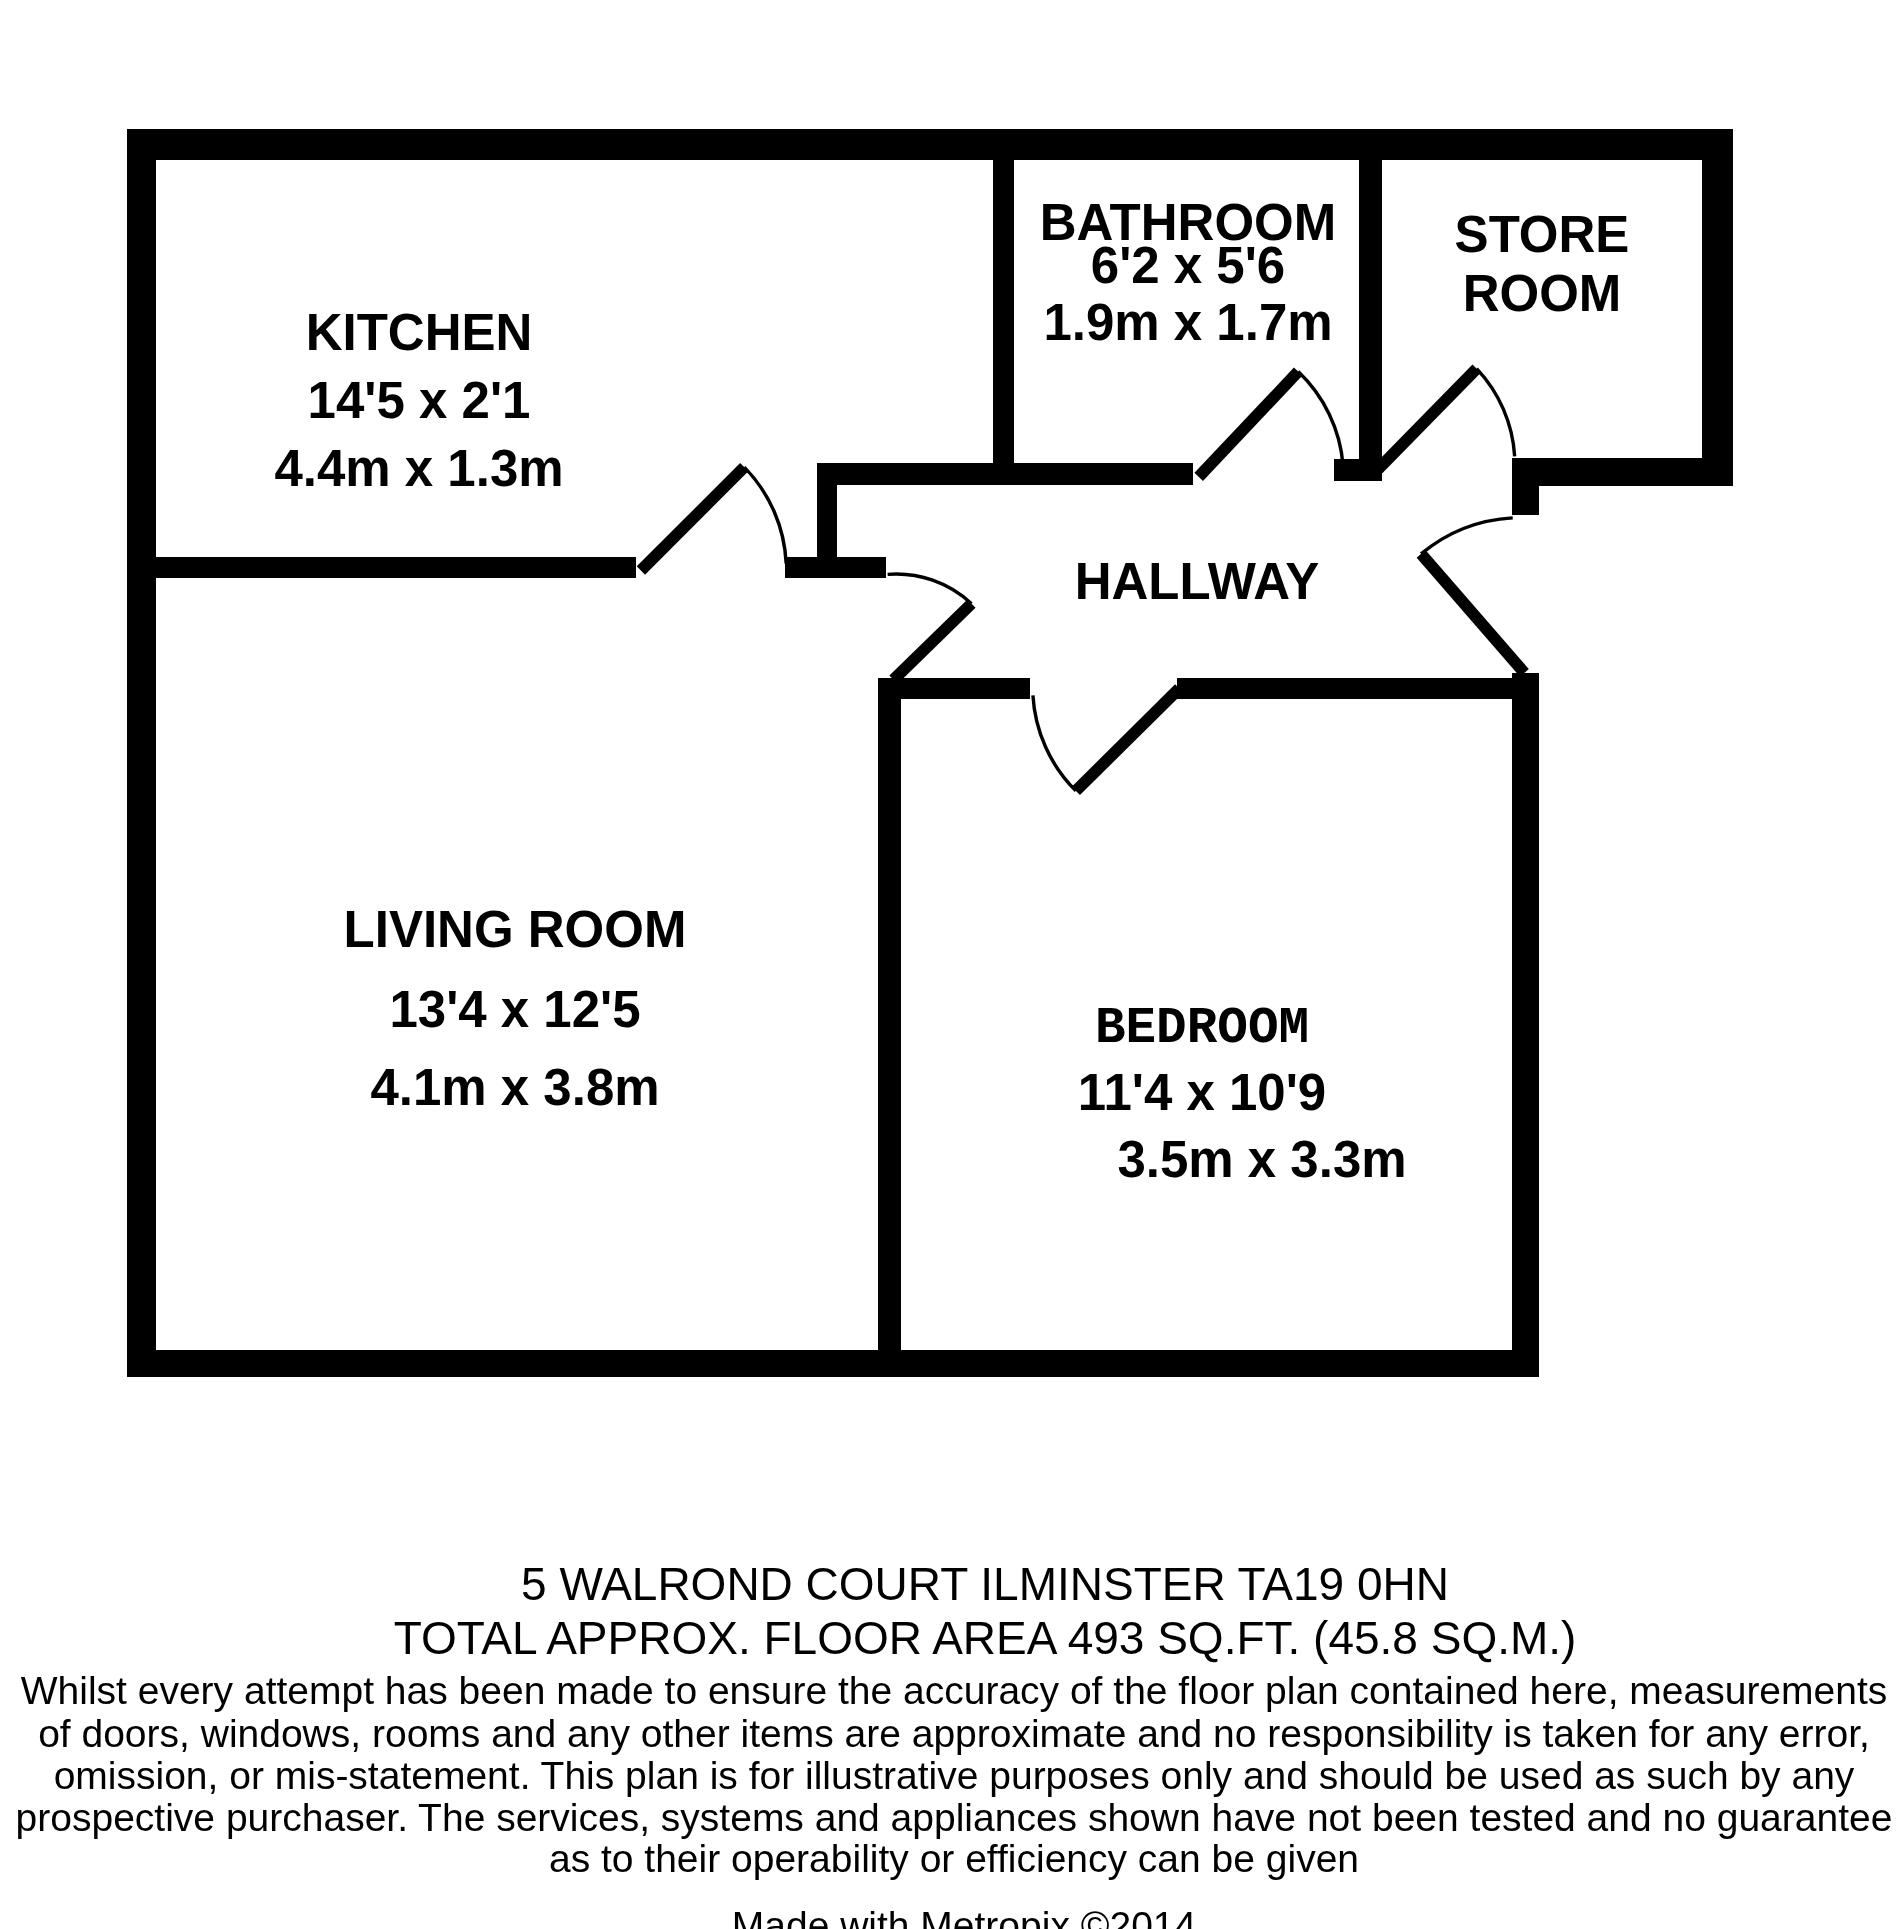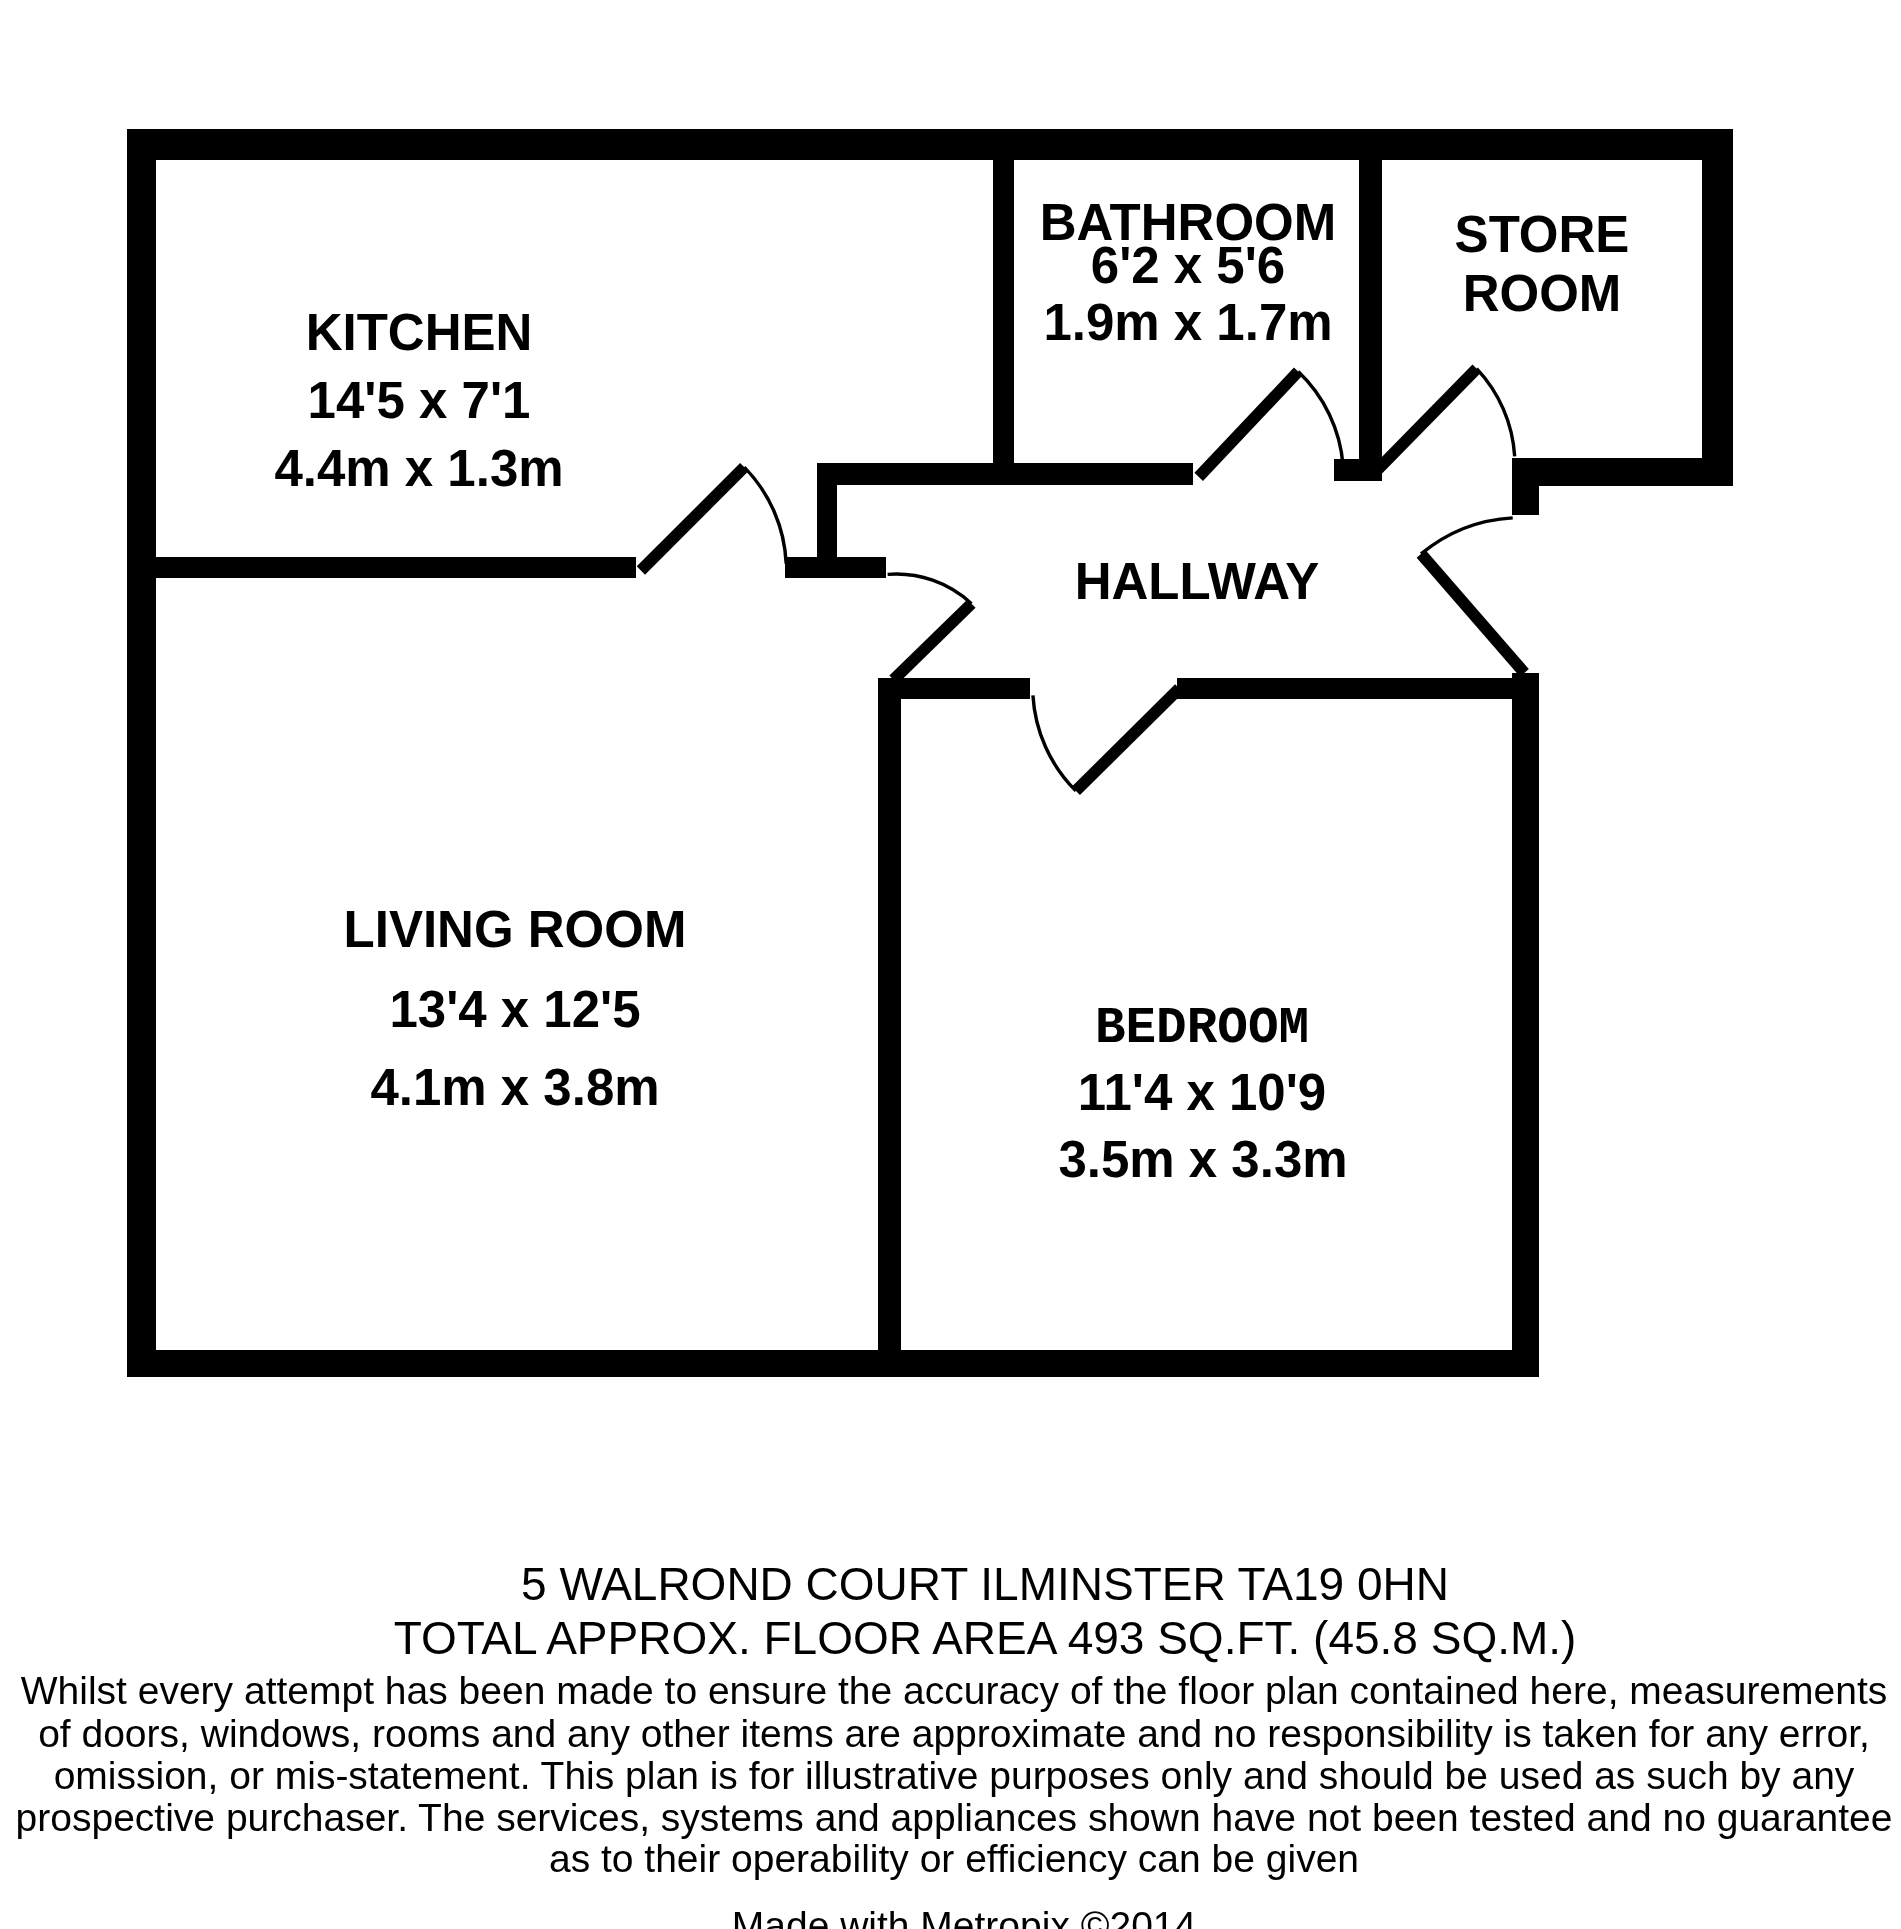--- a/index.html
+++ b/index.html
@@ -81,39 +81,39 @@
       <path d="M 763 479 A 151 151 0 0 1 806 578"></path>
       <path d="M 910 589 A 113 113 0 0 1 996 619"></path>
       <path d="M 1331 381 A 149 149 0 0 1 1377 477"></path>
       <path d="M 1514 378 A 144 144 0 0 1 1553 468"></path>
       <path d="M 1551 531 A 161 161 0 0 0 1457 568"></path>
       <path d="M 1059 713 A 151 151 0 0 0 1103 811"></path>
     </g>
   </svg>
 
   <div class="room-label" style="left:419px;  top:332px;">KITCHEN</div>
-  <div class="room-label" style="left:419px;  top:400px;">14'5 x 7'1</div>
+  <div class="room-label" style="left:419px;  top:400px;">14'5 x 2'1</div>
   <div class="room-label" style="left:419px;  top:468px;">4.4m x 1.3m</div>
 
   <div class="room-label" style="left:1188px; top:222px;">BATHROOM</div>
   <div class="room-label" style="left:1188px; top:265px;">6'2 x 5'6</div>
   <div class="room-label" style="left:1188px; top:322px;">1.9m x 1.7m</div>
 
   <div class="room-label" style="left:1542px; top:234px;">STORE</div>
   <div class="room-label" style="left:1542px; top:293px;">ROOM</div>
 
   <div class="room-label" style="left:1197px; top:581px;">HALLWAY</div>
 
   <div class="room-label" style="left:515px;  top:929px;">LIVING ROOM</div>
   <div class="room-label" style="left:515px;  top:1009px;">13'4 x 12'5</div>
   <div class="room-label" style="left:515px;  top:1087px;">4.1m x 3.8m</div>
 
   <div class="room-label" style="left:1202px; top:1028px;font-family:Liberation Mono, monospace;">BEDROOM</div>
   <div class="room-label" style="left:1202px; top:1092px;">11'4 x 10'9</div>
-  <div class="room-label" style="left:1203px; top:1159px;">3.5m x 3.3m</div>
+  <div class="room-label" style="left:1262px; top:1159px;">3.5m x 3.3m</div>
 
   <div class="footer-line footer-title" style="left:985px; top:1584px;">5 WALROND COURT ILMINSTER TA19 0HN</div>
   <div class="footer-line footer-title" style="left:985px; top:1638px;">TOTAL APPROX. FLOOR AREA 493 SQ.FT. (45.8 SQ.M.)</div>
 
   <div class="footer-line footer-small" style="left:954px; top:1690px;">Whilst every attempt has been made to ensure the accuracy of the floor plan contained here, measurements</div>
   <div class="footer-line footer-small" style="left:954px; top:1733px;">of doors, windows, rooms and any other items are approximate and no responsibility is taken for any error,</div>
   <div class="footer-line footer-small" style="left:954px; top:1775px;">omission, or mis-statement. This plan is for illustrative purposes only and should be used as such by any</div>
   <div class="footer-line footer-small" style="left:954px; top:1817px;">prospective purchaser. The services, systems and appliances shown have not been tested and no guarantee</div>
   <div class="footer-line footer-small" style="left:954px; top:1858px;">as to their operability or efficiency can be given</div>
 

